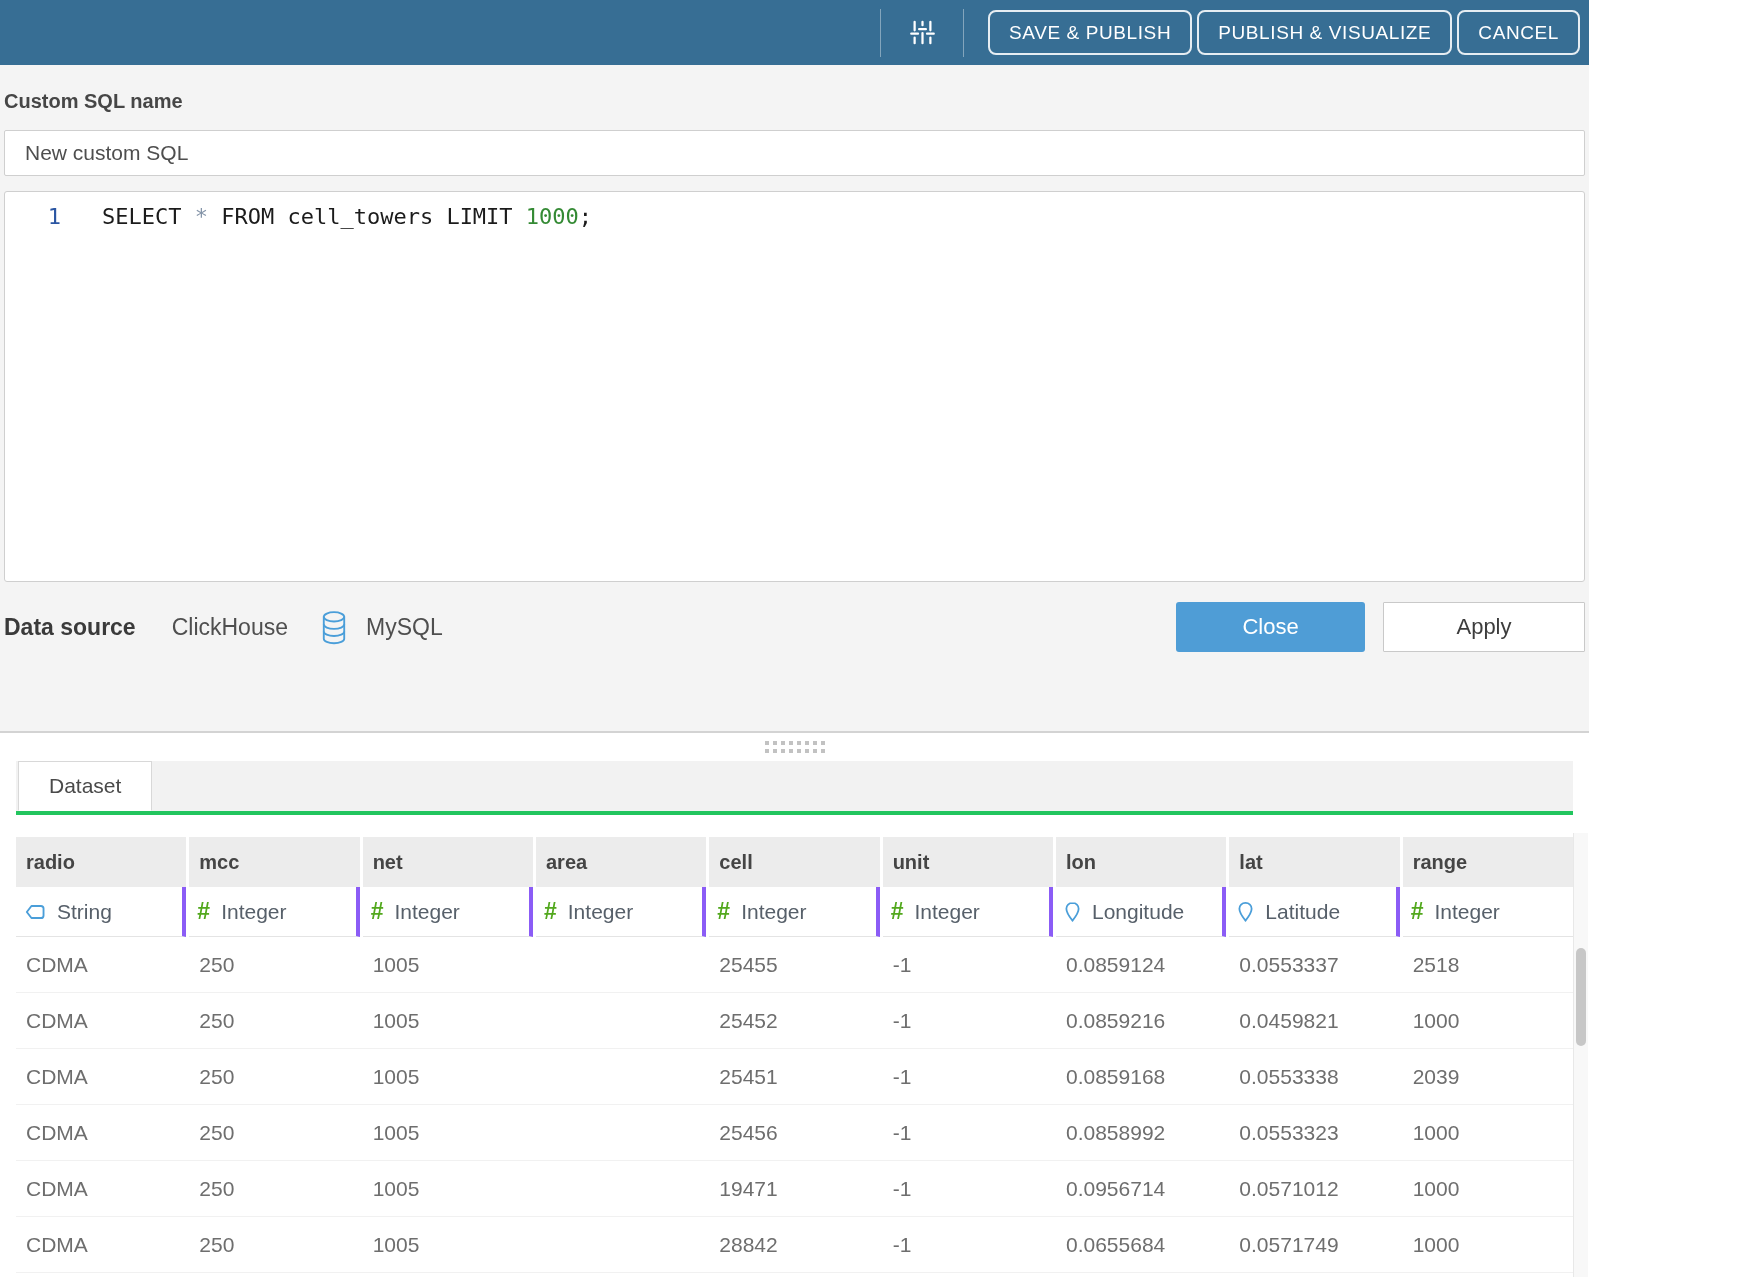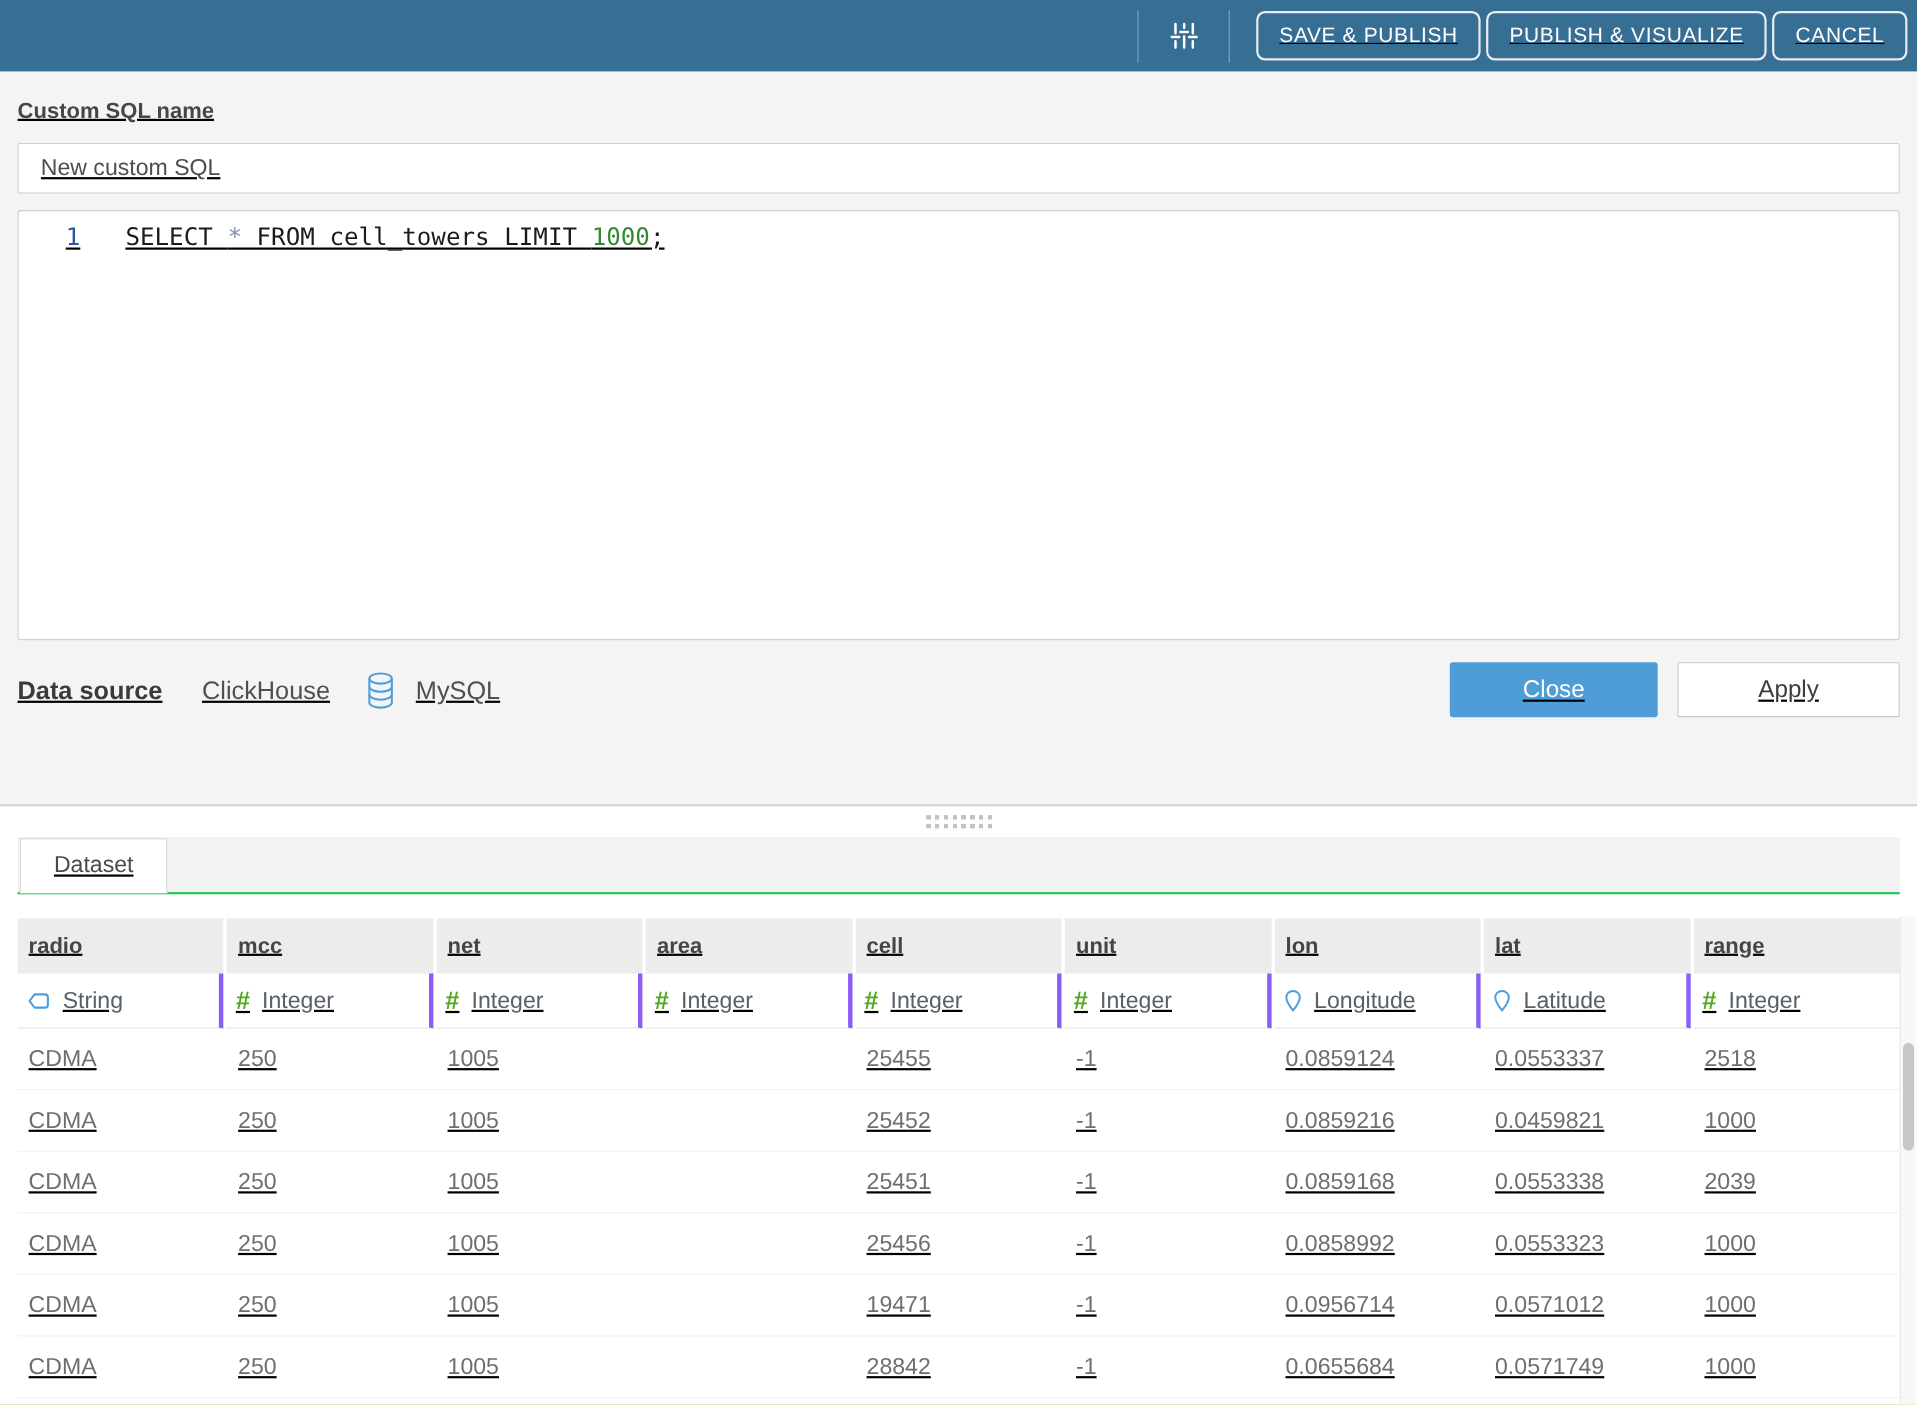--- a/index.html
+++ b/index.html
@@ -1,27 +1,27 @@
 <!DOCTYPE html>
 <html><head>
 <meta charset="utf-8">
 <style>
   html,body{margin:0;padding:0;background:#fff;}
   body{font-family:"Liberation Sans",sans-serif;-webkit-font-smoothing:antialiased;}
-  .app{position:relative;width:1743px;height:1277px;overflow:hidden;background:#84cc16;text-decoration:underline;}
+  .app{position:relative;width:1589px;height:1277px;overflow:hidden;background:#d946ef;}
 
   
   .topbar{height:65px;background:#376e94;display:flex;align-items:center;justify-content:flex-end;padding-right:9px;gap:5px;box-sizing:border-box;}
   .tb-sep{width:1px;height:48px;background:rgba(255,255,255,.38);margin:0 19px;flex:none;}
   .tb-iconbtn{background:transparent;border:none;padding:0;width:34px;height:45px;display:flex;align-items:center;justify-content:center;cursor:pointer;}
   .tb-btn{height:45px;border:2px solid rgba(255,255,255,.88);border-radius:8px;background:transparent;color:#fff;
           font-family:inherit;font-size:19px;letter-spacing:.6px;padding:0 19px;cursor:pointer;white-space:nowrap;}
 
   
-  .form{background:#f4f4f4;height:666px;padding:0 16px;box-sizing:border-box;}
+  .form{background:#f4f4f4;height:666px;padding:0 4px;box-sizing:border-box;}
   .flabel{display:block;padding-top:24px;font-size:20px;font-weight:bold;color:#464646;line-height:25px;}
   .name-input{display:block;margin-top:16px;width:100%;height:46px;box-sizing:border-box;border:1px solid #cfcfcf;border-radius:2px;
               background:#fff;padding:0 20px;font-family:inherit;font-size:21px;color:#4e4e4e;}
   .flabel2{padding-top:32px;}
   .editor{margin-top:15px;height:391px;background:#fff;border:1px solid #cfcfcf;border-radius:3px;box-sizing:border-box;
           font-family:"DejaVu Sans Mono",monospace;font-size:22px;padding-top:10px;cursor:text;}
   .codeline{display:flex;line-height:30px;}
   .ln{width:56px;text-align:right;color:#2a55a2;flex:none;}
   .code{margin-left:41px;white-space:pre;color:#1b1b1b;}
   .tok-op{color:#8494a8;}
@@ -38,21 +38,21 @@
   .btn-apply{margin-left:18px;width:202px;height:50px;border:1px solid #c9c9c9;border-radius:1px;background:#fff;color:#3d3d3d;
              font-family:inherit;font-size:22px;cursor:pointer;box-sizing:border-box;}
 
   
   .panel{position:relative;background:#fff;border-top:2px solid #d3d3d3;height:544px;box-sizing:content-box;}
   .handle-strip{height:28px;display:flex;align-items:center;justify-content:center;}
   .dots{width:60px;height:12px;cursor:row-resize;
         background:
           repeating-linear-gradient(90deg,#c2c2c2 0 4px,transparent 4px 8px) 0 0/60px 4px no-repeat,
           repeating-linear-gradient(90deg,#c2c2c2 0 4px,transparent 4px 8px) 0 8px/60px 4px no-repeat;}
-  .tabbar{margin:0 16px;height:50px;background:#f2f2f2;border-bottom:2px solid #22c55e;display:flex;align-items:flex-end;}
+  .tabbar{margin:0 16px;height:50px;background:#f2f2f2;border-bottom:4px solid #22c55e;display:flex;align-items:flex-start;}
   .tab{position:relative;z-index:2;margin-left:2px;margin-bottom:-1px;height:50px;line-height:48px;padding:0 30px;background:#fff;
        border:1px solid #d8d8d8;border-bottom:1px solid #fff;box-sizing:border-box;font-size:21px;color:#4a4a4a;cursor:pointer;}
 
   .tablewrap{margin:22px 16px 0 16px;}
   .tgrid{display:grid;grid-template-columns:repeat(9,1fr);column-gap:3px;}
   .hcell{background:#ececec;height:50px;line-height:50px;padding-left:10px;font-size:20px;font-weight:bold;color:#454545;
          overflow:hidden;cursor:pointer;box-sizing:border-box;}
   .ycell{height:50px;display:flex;align-items:center;gap:11px;padding-left:8px;box-sizing:border-box;
          border-bottom:1px solid #e4e4e4;border-right:4px solid #8b5cf6;font-size:21px;color:#57606a;cursor:pointer;overflow:hidden;}
   .ycell:last-child{border-right:none;}

